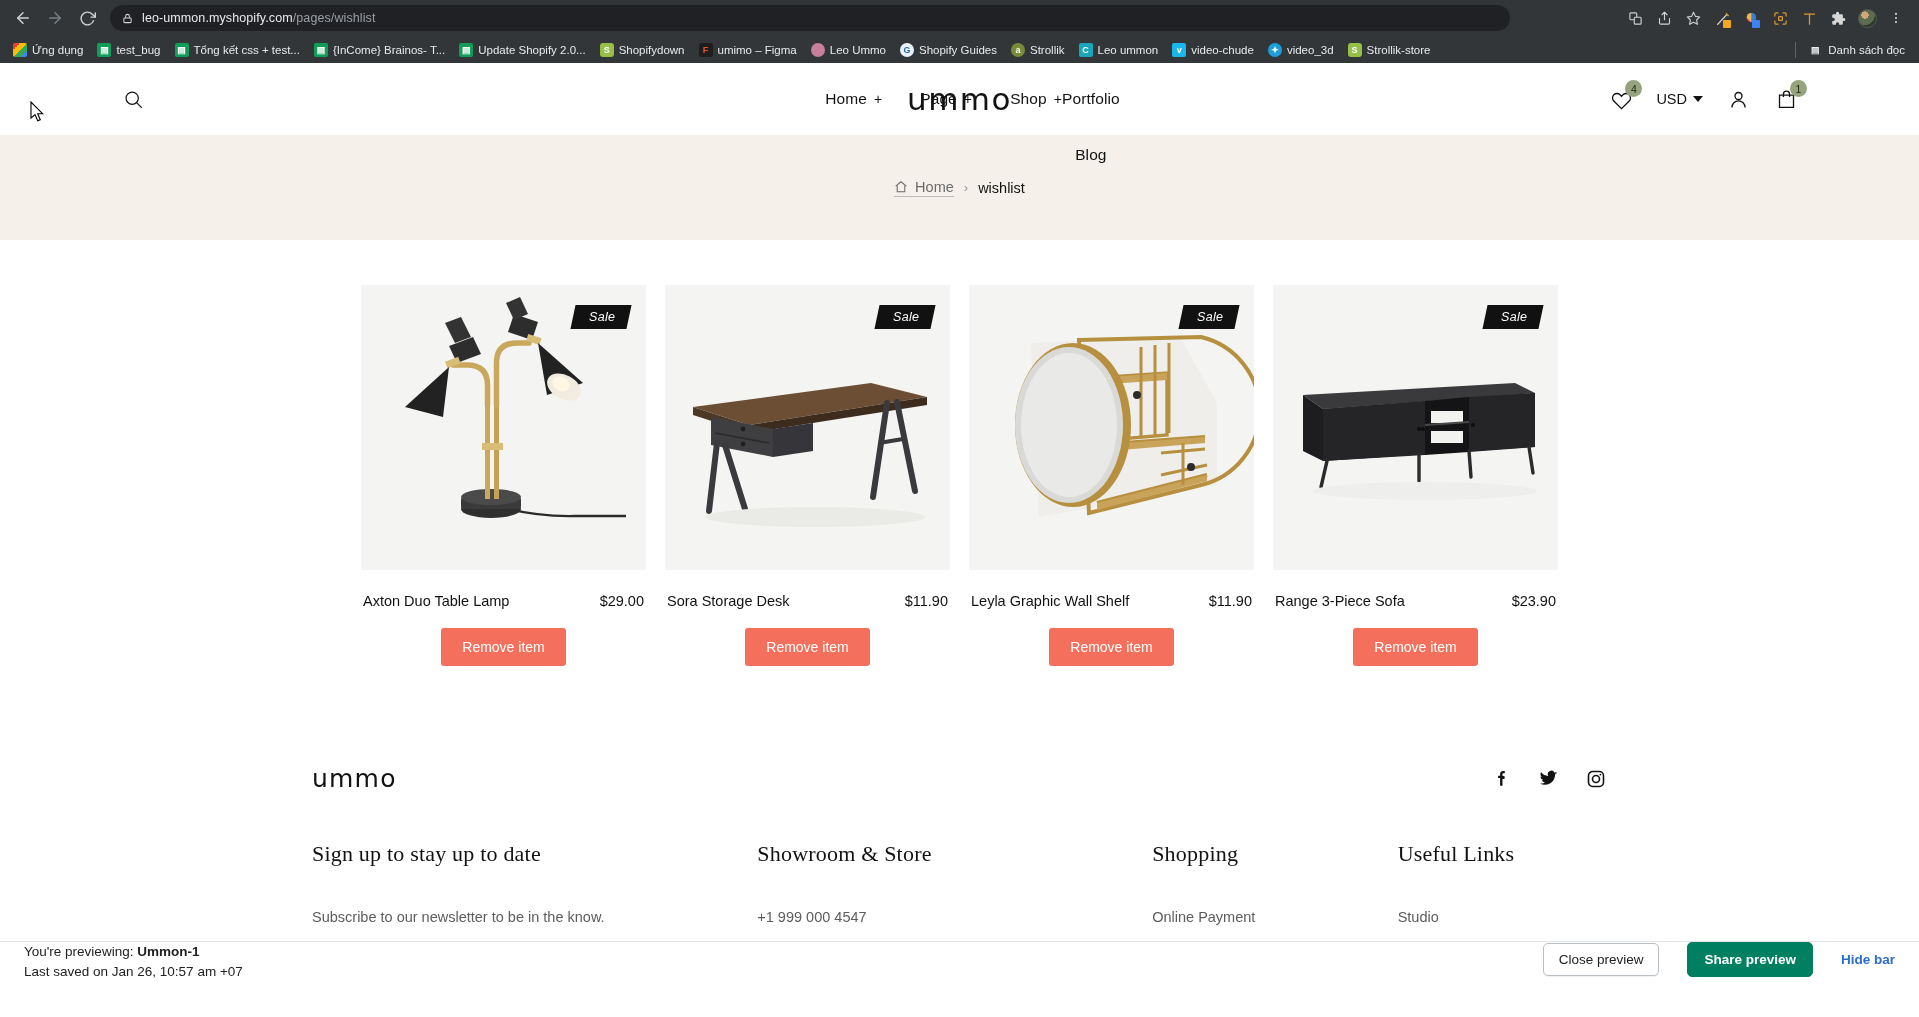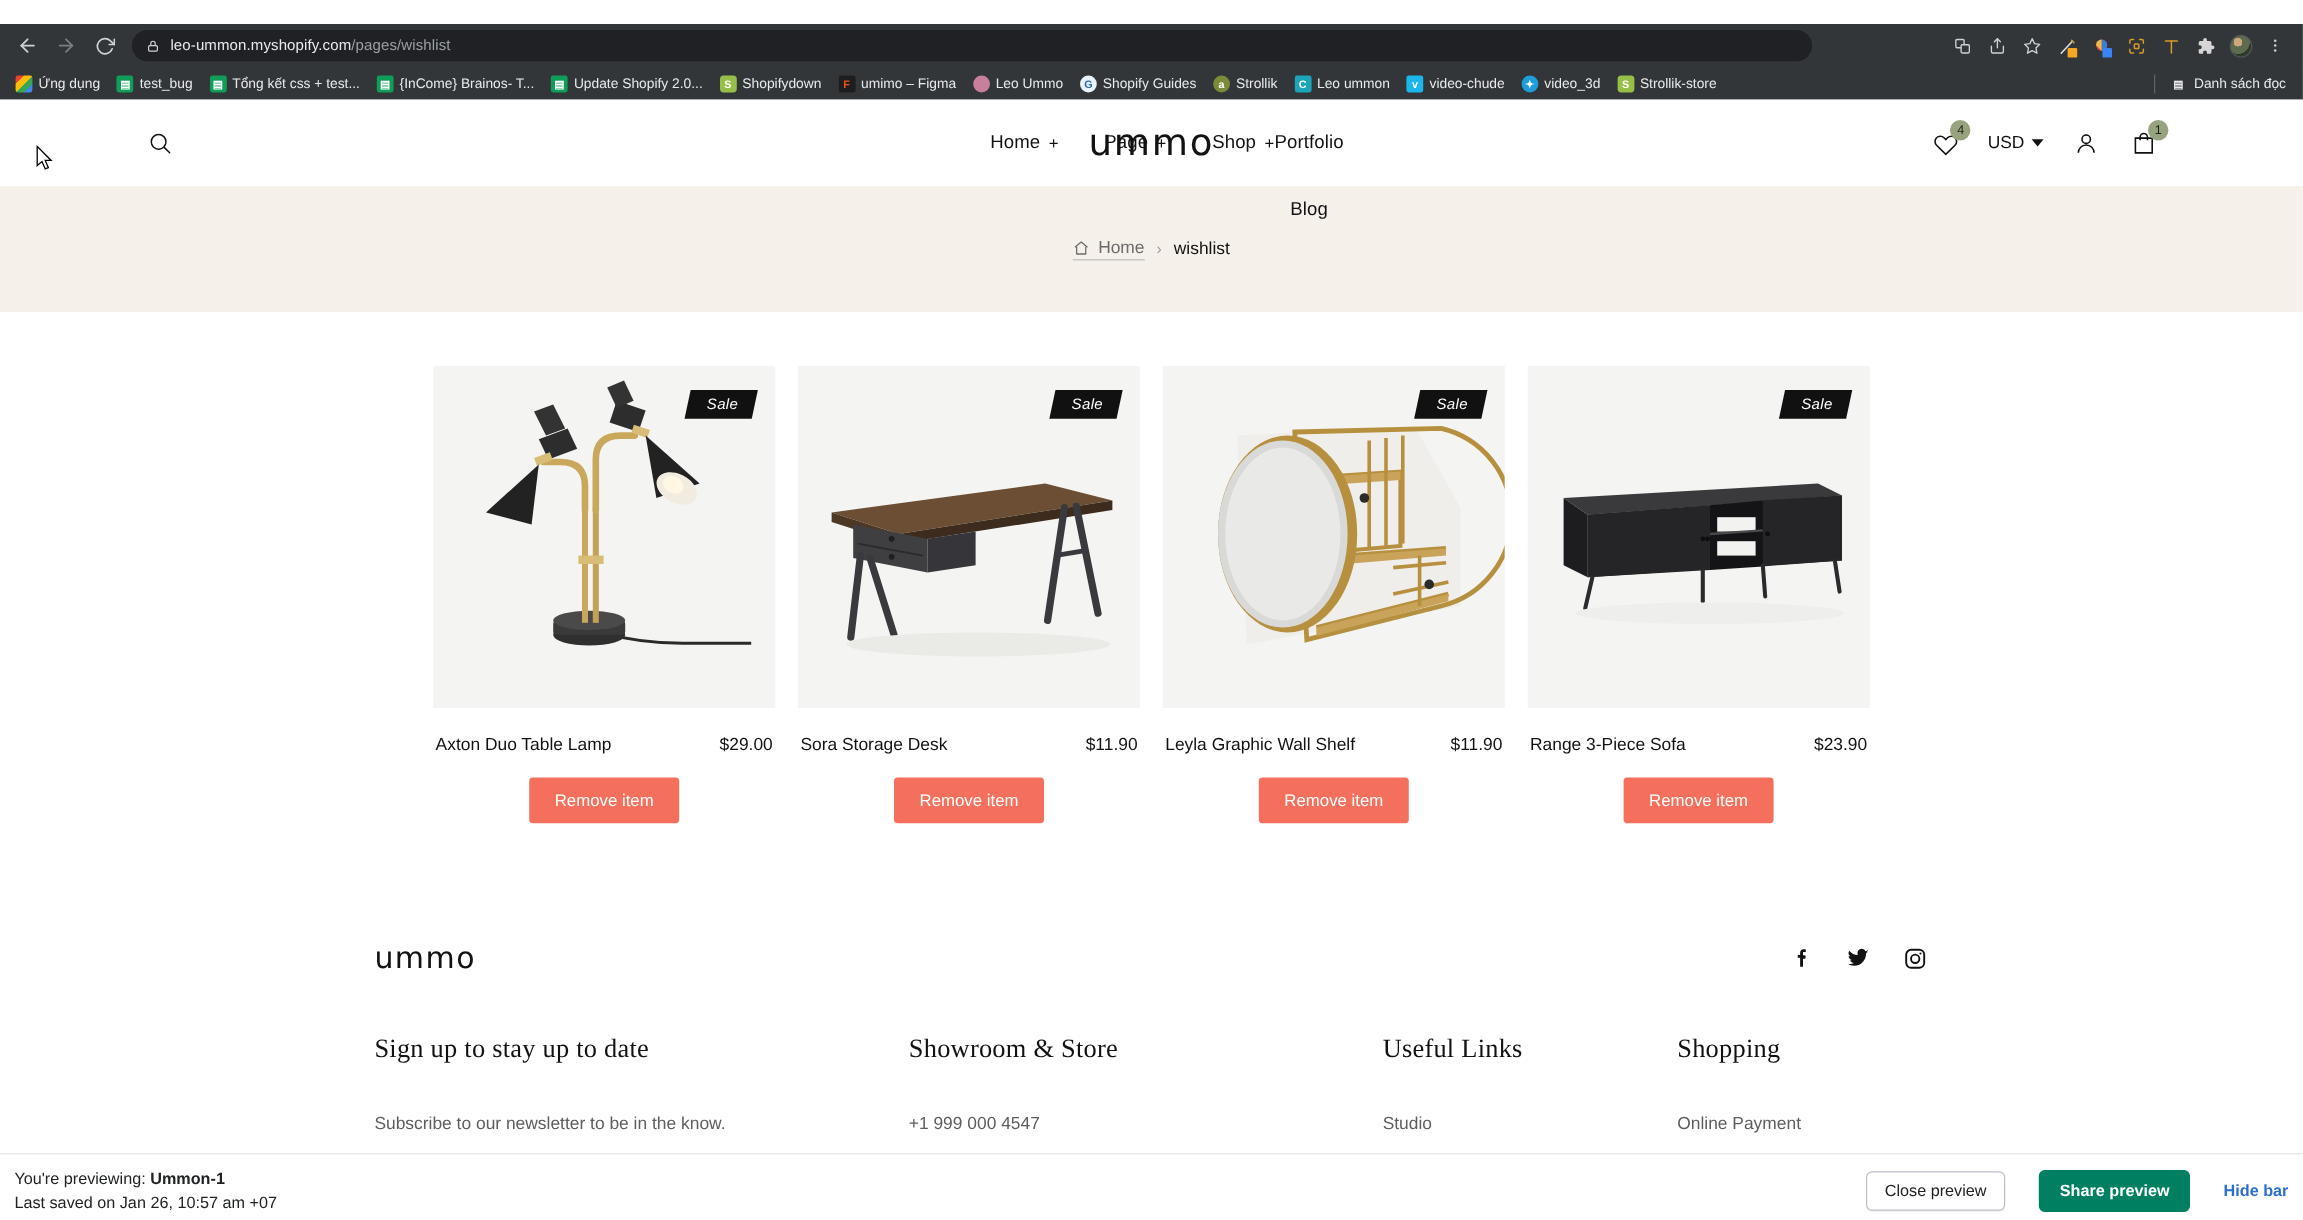--- a/index.html
+++ b/index.html
@@ -5,21 +5,21 @@
   * { box-sizing: border-box; margin: 0; padding: 0; }
   html, body { width: 1919px; height: 1017px; overflow: hidden; }
   body {
     font-family: "Liberation Sans", sans-serif;
     background: #ffffff;
     color: #121212;
     -webkit-font-smoothing: antialiased;
   }
 
   
-  .browser { width: 1919px; background: #404040; margin-top: 20px; }
+  .browser { width: 1919px; background: #ec4899; }
   .toolbar {
     height: 36px; display: flex; align-items: center;
     padding: 0 8px; gap: 2px; background: #323639;
   }
   .nav-btn {
     width: 30px; height: 30px; display: flex; align-items: center; justify-content: center;
     border-radius: 50%; color: #cfd2d4; flex: 0 0 auto;
   }
   .nav-btn.disabled { color: #7a7f83; }
   .omnibox {
@@ -144,21 +144,21 @@
   .fcol h3 {
     font-family: "Liberation Serif", serif; font-weight: 400; font-size: 22px;
     color: #121212; letter-spacing: .2px;
   }
   .fcol p { font-size: 14.5px; color: #5d5d5d; margin-top: 42px; }
 
   
   .preview-bar {
     position: absolute; left: 0; bottom: 0; width: 1919px; height: 62px;
     background: rgba(255,255,255,0.94); border-top: 1px solid #e1e3e5;
-    display: flex; align-items: center; padding: 0 12px; z-index: 5;
+    display: flex; align-items: flex-start; padding: 0 24px; z-index: 5;
   }
   .pv-text { font-size: 13.5px; color: #202223; line-height: 20px; }
   .pv-text b { font-weight: 700; }
   .pv-actions { margin-left: auto; display: flex; align-items: center; gap: 28px; }
   .btn-close {
     background: #fff; border: 1px solid #babfc3; border-radius: 5px;
     padding: 8px 15px; font-size: 13.5px; color: #202223; font-weight: 500;
     box-shadow: 0 1px 0 rgba(0,0,0,.05); cursor: pointer;
     font-family: "Liberation Sans", sans-serif;
   }
@@ -577,26 +577,26 @@
     <div class="footer-cols">
       <div class="fcol">
         <h3>Sign up to stay up to date</h3>
         <p>Subscribe to our newsletter to be in the know.</p>
       </div>
       <div class="fcol">
         <h3>Showroom &amp; Store</h3>
         <p>+1 999 000 4547</p>
       </div>
       <div class="fcol">
+        <h3>Shopping</h3>
+        <p>Online Payment</p>
+      </div>
+      <div class="fcol">
         <h3>Useful Links</h3>
         <p>Studio</p>
-      </div>
-      <div class="fcol">
-        <h3>Shopping</h3>
-        <p>Online Payment</p>
       </div>
     </div>
   </div>
 
   <div class="preview-bar">
     <div>
       <div class="pv-text"><span>You're previewing: </span><b>Ummon-1</b></div>
       <div class="pv-text">Last saved on Jan 26, 10:57 am +07</div>
     </div>
     <div class="pv-actions">

